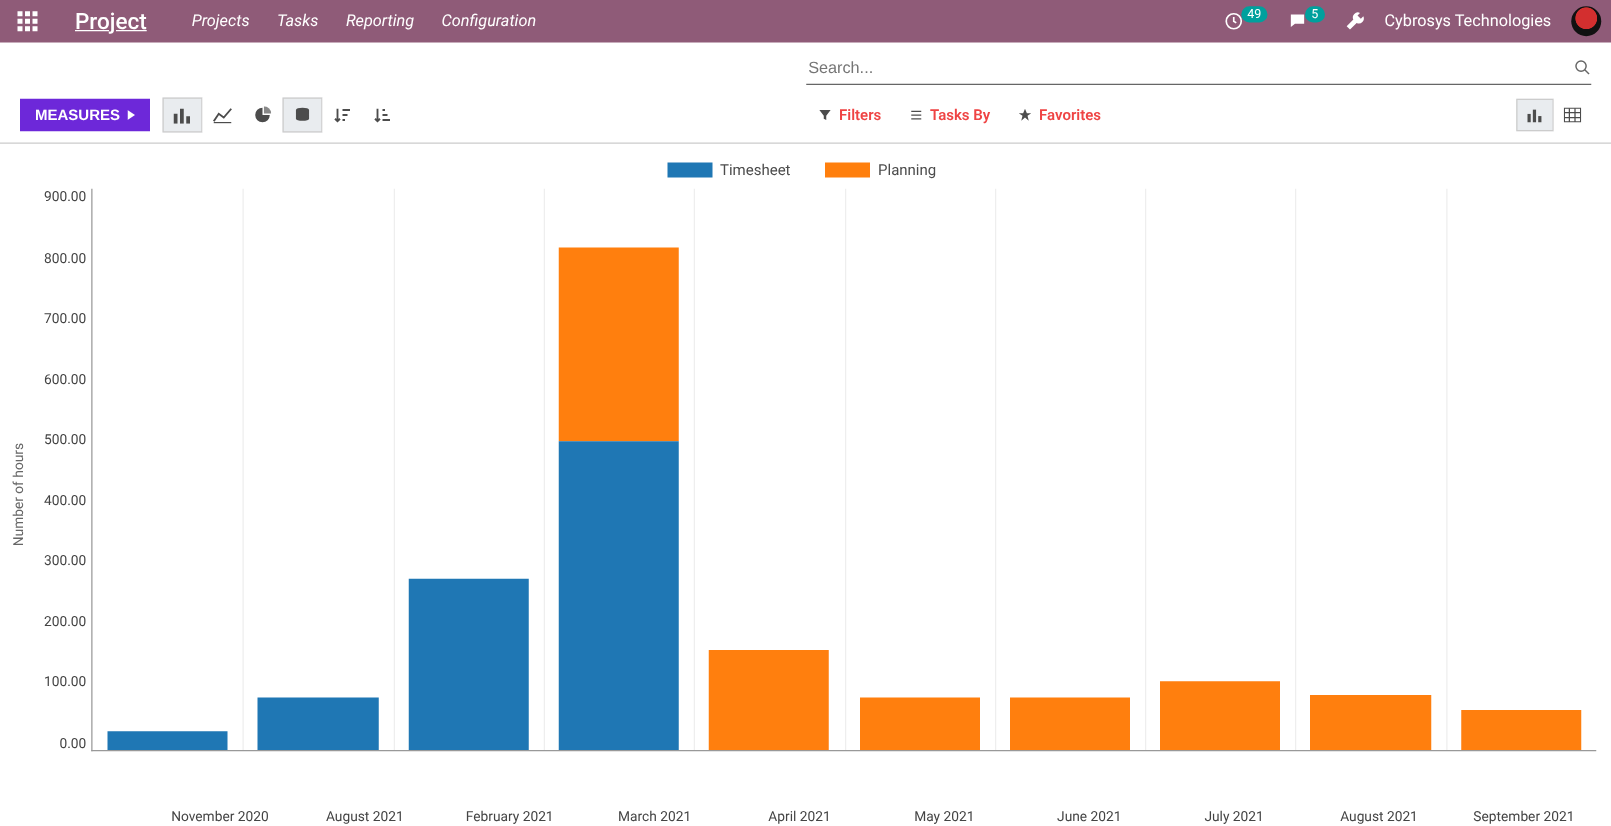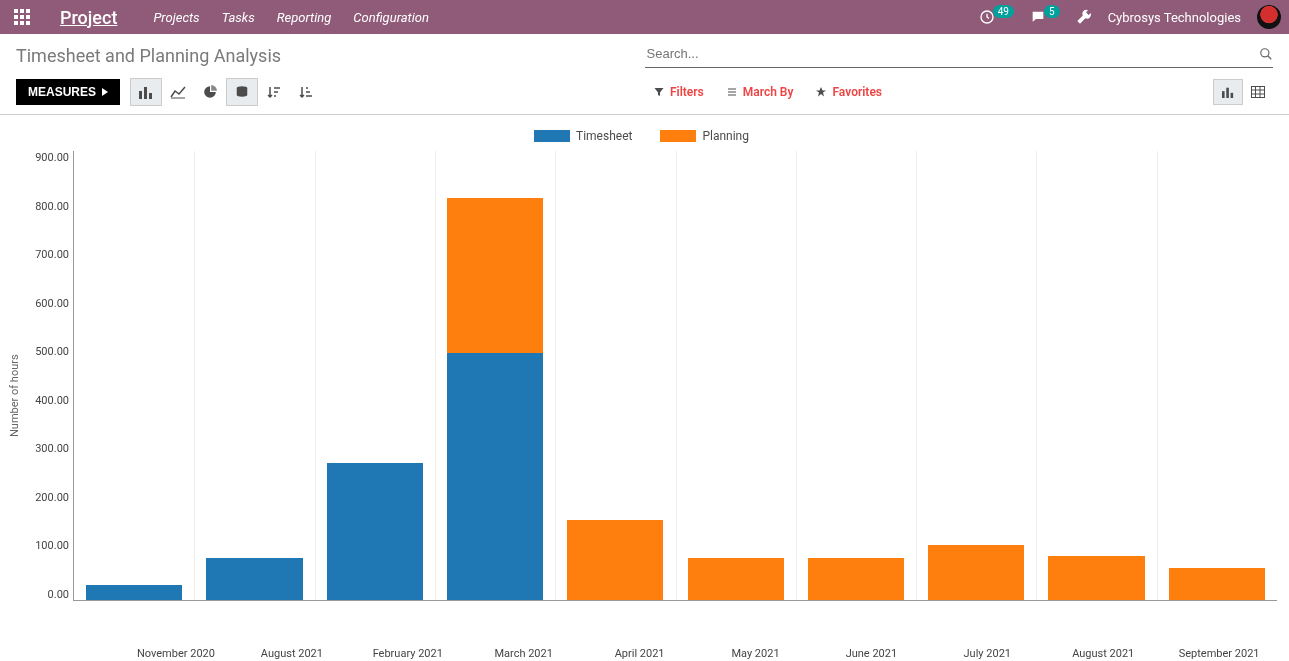--- a/index.html
+++ b/index.html
@@ -21,21 +21,21 @@
 
 
 .control-panel { border-bottom: 1px solid #ccc; padding: 8px 16px 0 16px; }
 .cp-row1 { display: flex; align-items: center; }
 .breadcrumb { font-size: 18px; color: #7a7a7a; font-weight: 400; }
 .search-area { margin-left: auto; width: 50%; display: flex; align-items: center; border-bottom: 1px solid #666; padding-bottom: 2px; }
 .search-input { border: none; outline: none; width: 100%; font-size: 13px; padding: 4px 2px; }
 .search-btn { cursor: pointer; color: #666; }
 
 .cp-row2 { display: flex; align-items: center; padding: 10px 0 8px 0; }
-.measures-btn { background: #000000; color: #fff; border: none; padding: 6px 12px; font-size: 12px; font-weight: 700; cursor: pointer; display: flex; align-items: center; gap: 6px; }
+.measures-btn { background: #6d28d9; color: #fff; border: none; padding: 6px 12px; font-size: 12px; font-weight: 700; cursor: pointer; display: flex; align-items: center; gap: 6px; }
 .chart-type-group { display: flex; margin-left: 10px; }
 .ct-btn { border: 1px solid transparent; background: #fff; width: 32px; height: 28px; display: flex; align-items: center; justify-content: center; cursor: pointer; color: #4c4c4c; }
 .ct-btn.active { background: #e9ecef; border-color: #ccc; }
 .filter-group { margin-left: auto; display: flex; gap: 22px; }
 .filter-item { display: flex; align-items: center; gap: 5px; cursor: pointer; color: #ef4444; font-weight: 600; font-size: 12px; }
 .view-switch { margin-left: auto; display: flex; }
 .vs-btn { border: 1px solid transparent; background: #fff; width: 30px; height: 26px; display: flex; align-items: center; justify-content: center; cursor: pointer; color: #4c4c4c; }
 .vs-btn.active { background: #e9ecef; border-color: #ccc; }
 
 
@@ -105,21 +105,20 @@
           <path d="M22 6l-3 3-4-4 3-3a6 6 0 00-8 8L2 18l4 4 8-8a6 6 0 008-8z"></path>
         </svg>
     </div>
     <div class="company-name">Cybrosys Technologies</div>
     <div class="avatar"></div>
   </div>
 </div>
 
 <div class="control-panel">
   <div class="cp-row1">
-    <div class="breadcrumb">Timesheet and Planning Analysis</div>
     <div class="search-area">
       <input class="search-input" placeholder="Search..." style="">
       <span class="search-btn">
         <svg width="14" height="14" viewBox="0 0 24 24" fill="none" stroke="#666" stroke-width="2">
             <circle cx="10" cy="10" r="7"></circle>
             <line x1="21" y1="21" x2="15" y2="15"></line>
           </svg>
       </span>
     </div>
   </div>
@@ -181,21 +180,21 @@
             <path d="M3 4h18l-7 9v7l-4-2v-5L3 4z"></path>
           </svg>
         <span>Filters</span>
       </div>
       <div class="filter-item">
         <svg width="12" height="12" viewBox="0 0 24 24" fill="none" stroke="#4c4c4c" stroke-width="2">
             <line x1="4" y1="6" x2="20" y2="6"></line>
             <line x1="4" y1="12" x2="20" y2="12"></line>
             <line x1="4" y1="18" x2="20" y2="18"></line>
           </svg>
-        <span>March By</span>
+        <span>Tasks By</span>
       </div>
       <div class="filter-item">
         <svg width="12" height="12" viewBox="0 0 24 24" fill="#4c4c4c">
             <path d="M12 2l3 7h7l-6 4 2 8-6-5-6 5 2-8-6-4h7l3-7z"></path>
           </svg>
         <span>Favorites</span>
       </div>
     </div>
 
     <div class="view-switch">

